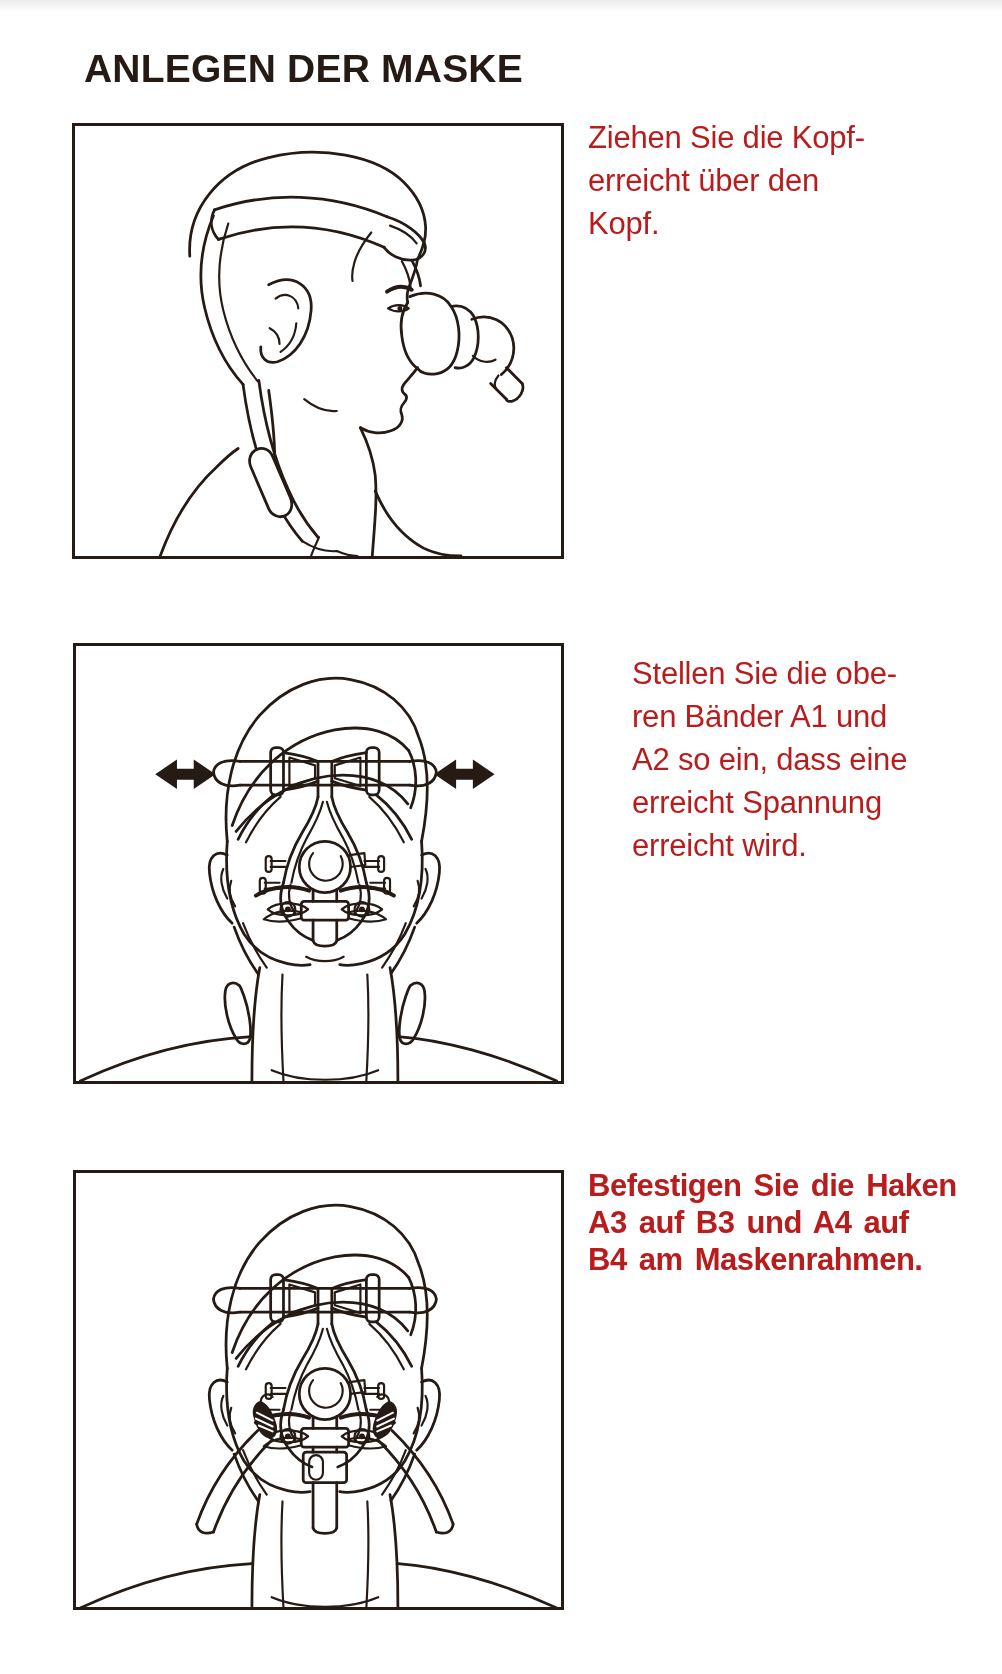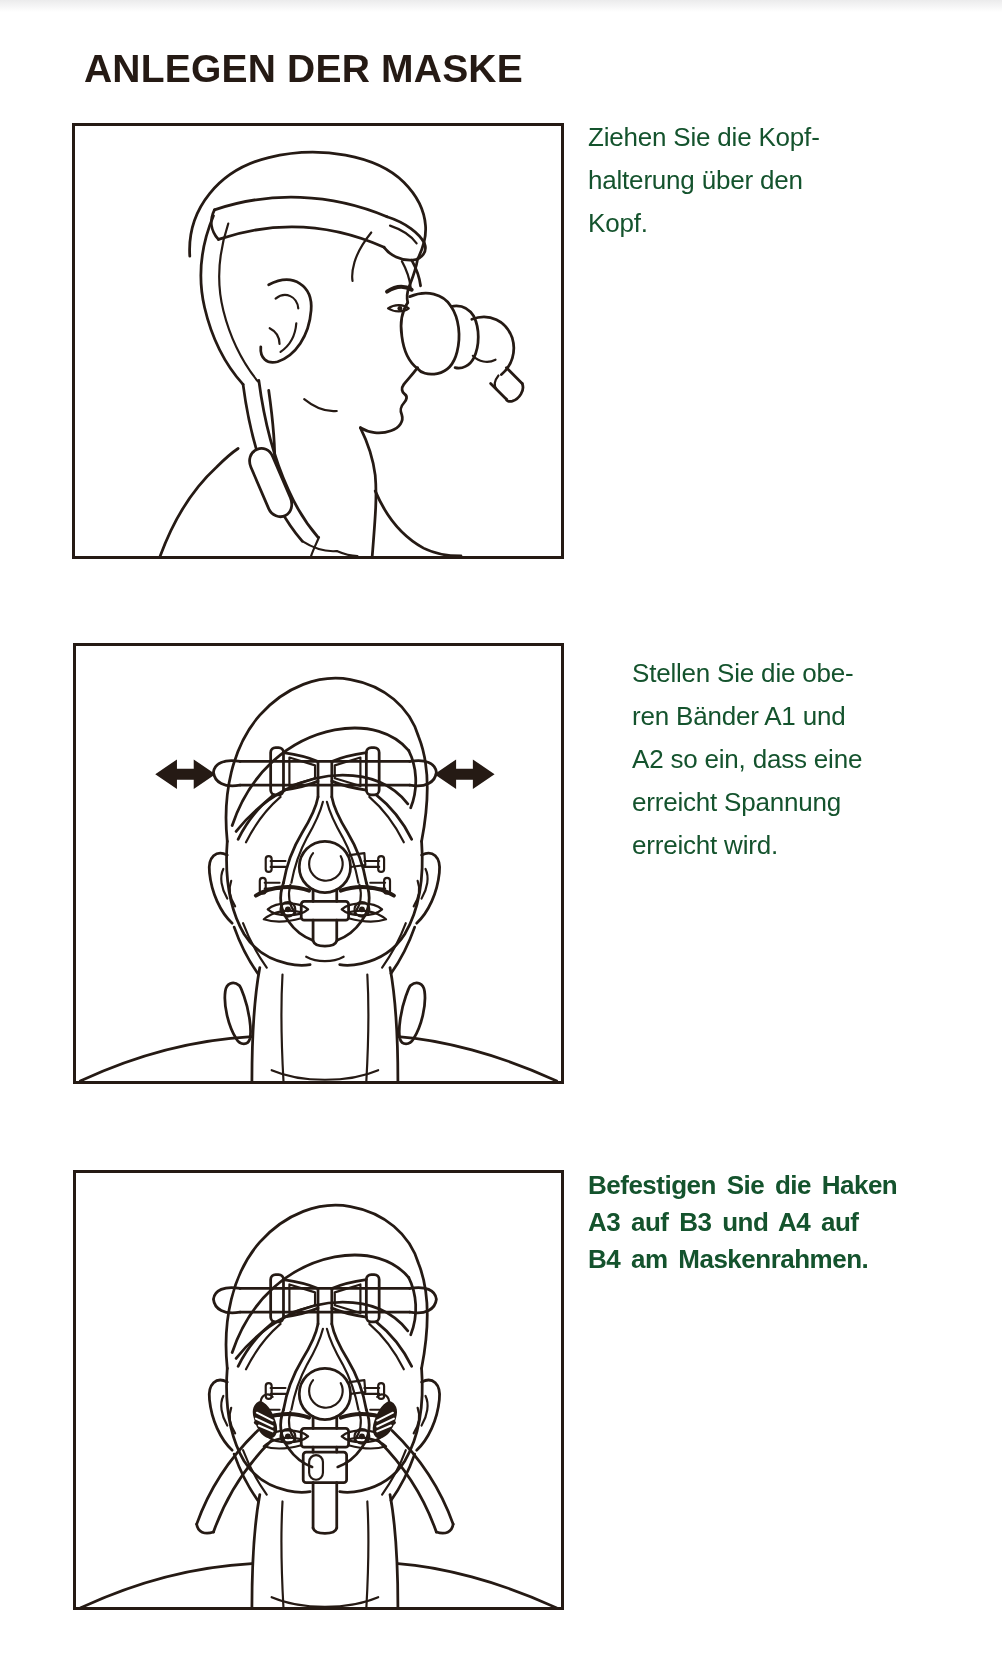--- a/index.html
+++ b/index.html
@@ -9,22 +9,22 @@
   }
   .top-strip{position:absolute;left:0;top:0;width:1002px;height:12px;
     background:linear-gradient(#ebebec,#ffffff);}
   .page-title{position:absolute;left:68px;top:22px;font-size:39px;font-weight:bold;
     letter-spacing:0.2px;line-height:1.1;color:#251a14;margin-left:16px;}
   .panel{position:absolute;border:3px solid #251a14;box-sizing:border-box;background:#fff;}
   .panel svg{display:block;width:100%;height:100%;}
   #panel-1{left:72px;top:123px;width:492px;height:436px;}
   #panel-2{left:73px;top:643px;width:491px;height:441px;}
   #panel-3{left:73px;top:1170px;width:491px;height:440px;}
-  .caption{position:absolute;left:588px;width:396px;font-size:26px;
-    letter-spacing:-0.2px;color:#14532d;}
+  .caption{position:absolute;left:588px;width:396px;font-size:31px;
+    letter-spacing:-0.2px;color:#b91c1c;}
   .caption .cap-line{white-space:nowrap;}
   #caption-1{top:116px;line-height:43px;}
   #caption-2{top:652px;line-height:43px;margin-left:44px;}
   #caption-3{top:1167px;line-height:37px;word-spacing:4px;letter-spacing:-0.5px;font-weight:bold;}
   .ink{stroke:#251a14;fill:none;stroke-width:2.8;stroke-linecap:round;stroke-linejoin:round;}
   .fine{stroke-width:2.2;}
   .thick{stroke-width:4;}
   .fill-ink{fill:#251a14;stroke:none;}
   .fill-white{fill:#ffffff;}
   .hatch{stroke:#ffffff;stroke-width:2;fill:none;stroke-linecap:round;}
@@ -183,21 +183,21 @@
       <path d="M 437,245 L 453,261"></path>
       <path d="M 421,261 L 437,277"></path>
       <path d="M 453,261 C 456,268 450,277 443,279 C 439,280 437,278 437,277"></path>
       <path class="fine" d="M 429,253 C 425,258 424,263 427,267"></path>
     </g>
   </svg>
 </div>
 
 <div id="caption-1" class="caption">
   <div class="cap-line">Ziehen Sie die Kopf-</div>
-  <div class="cap-line">halterung über den</div>
+  <div class="cap-line">erreicht über den</div>
   <div class="cap-line">Kopf.</div>
 </div>
 
 <div id="panel-2" class="panel">
   <svg viewBox="0 0 491 441">
     <use href="#front-base"></use>
     <g class="ink">
 
       <path d="M 240,278 L 240,299"></path>
       <path d="M 264,278 L 264,299"></path>

